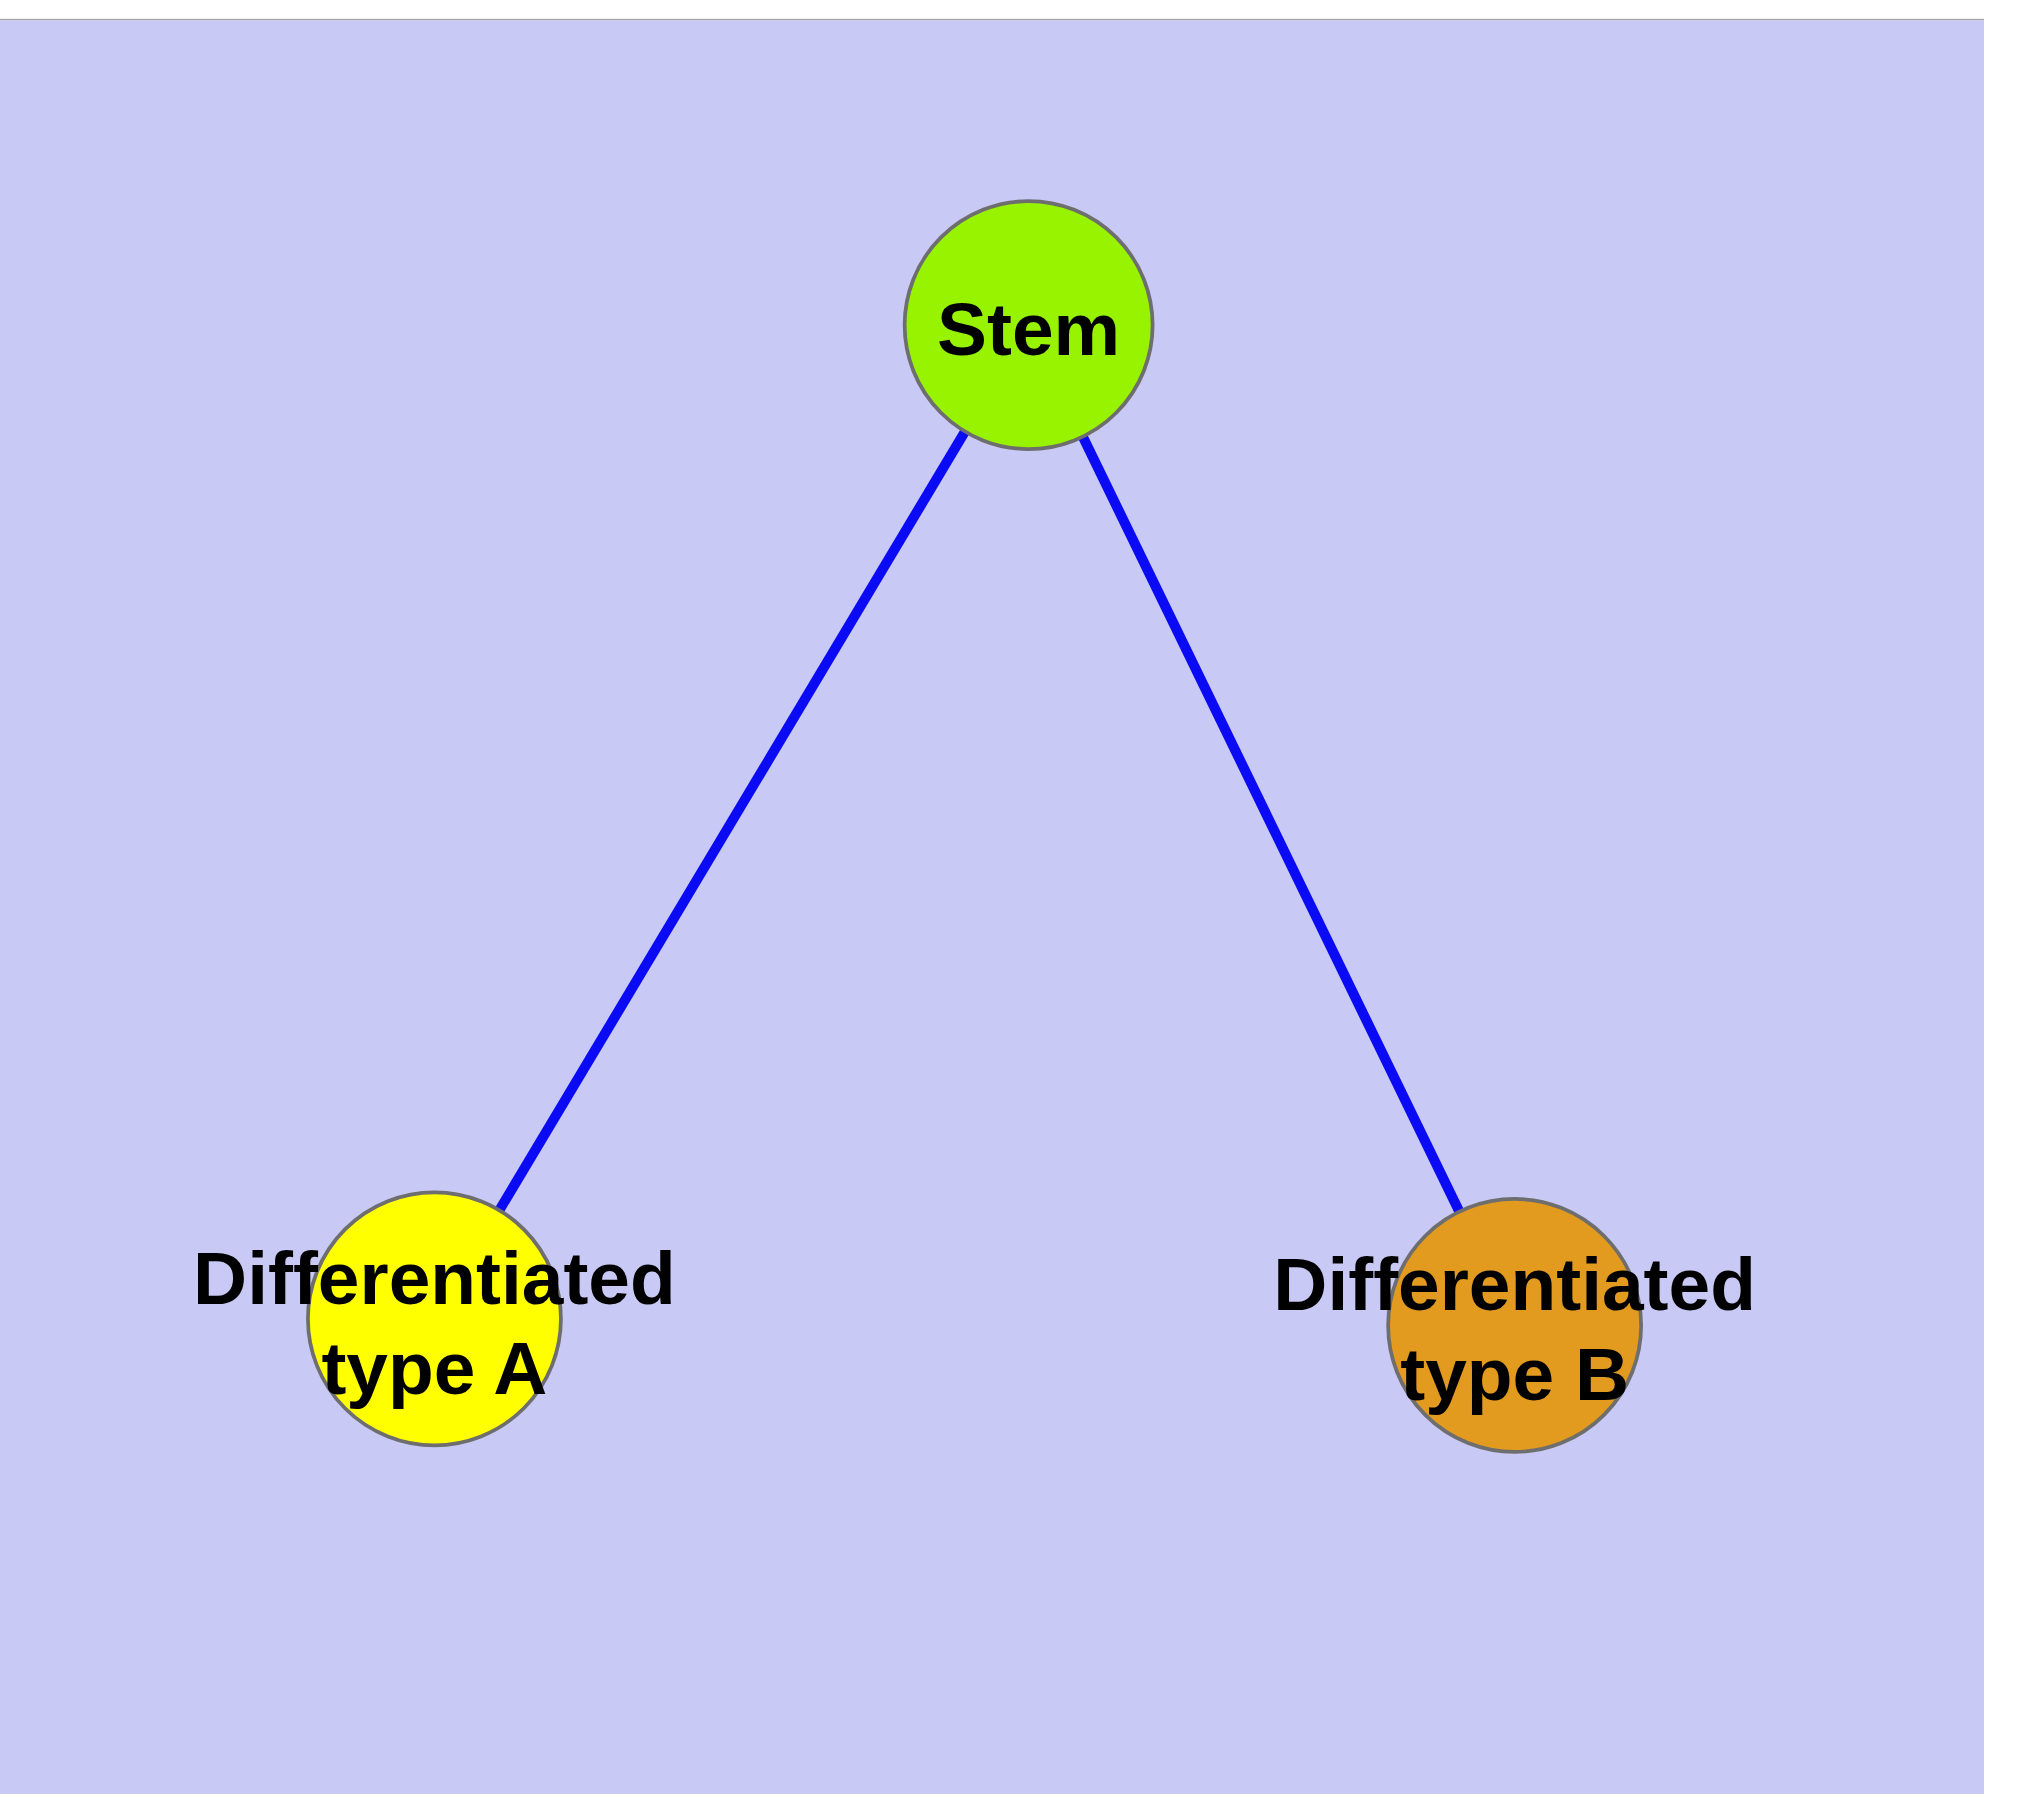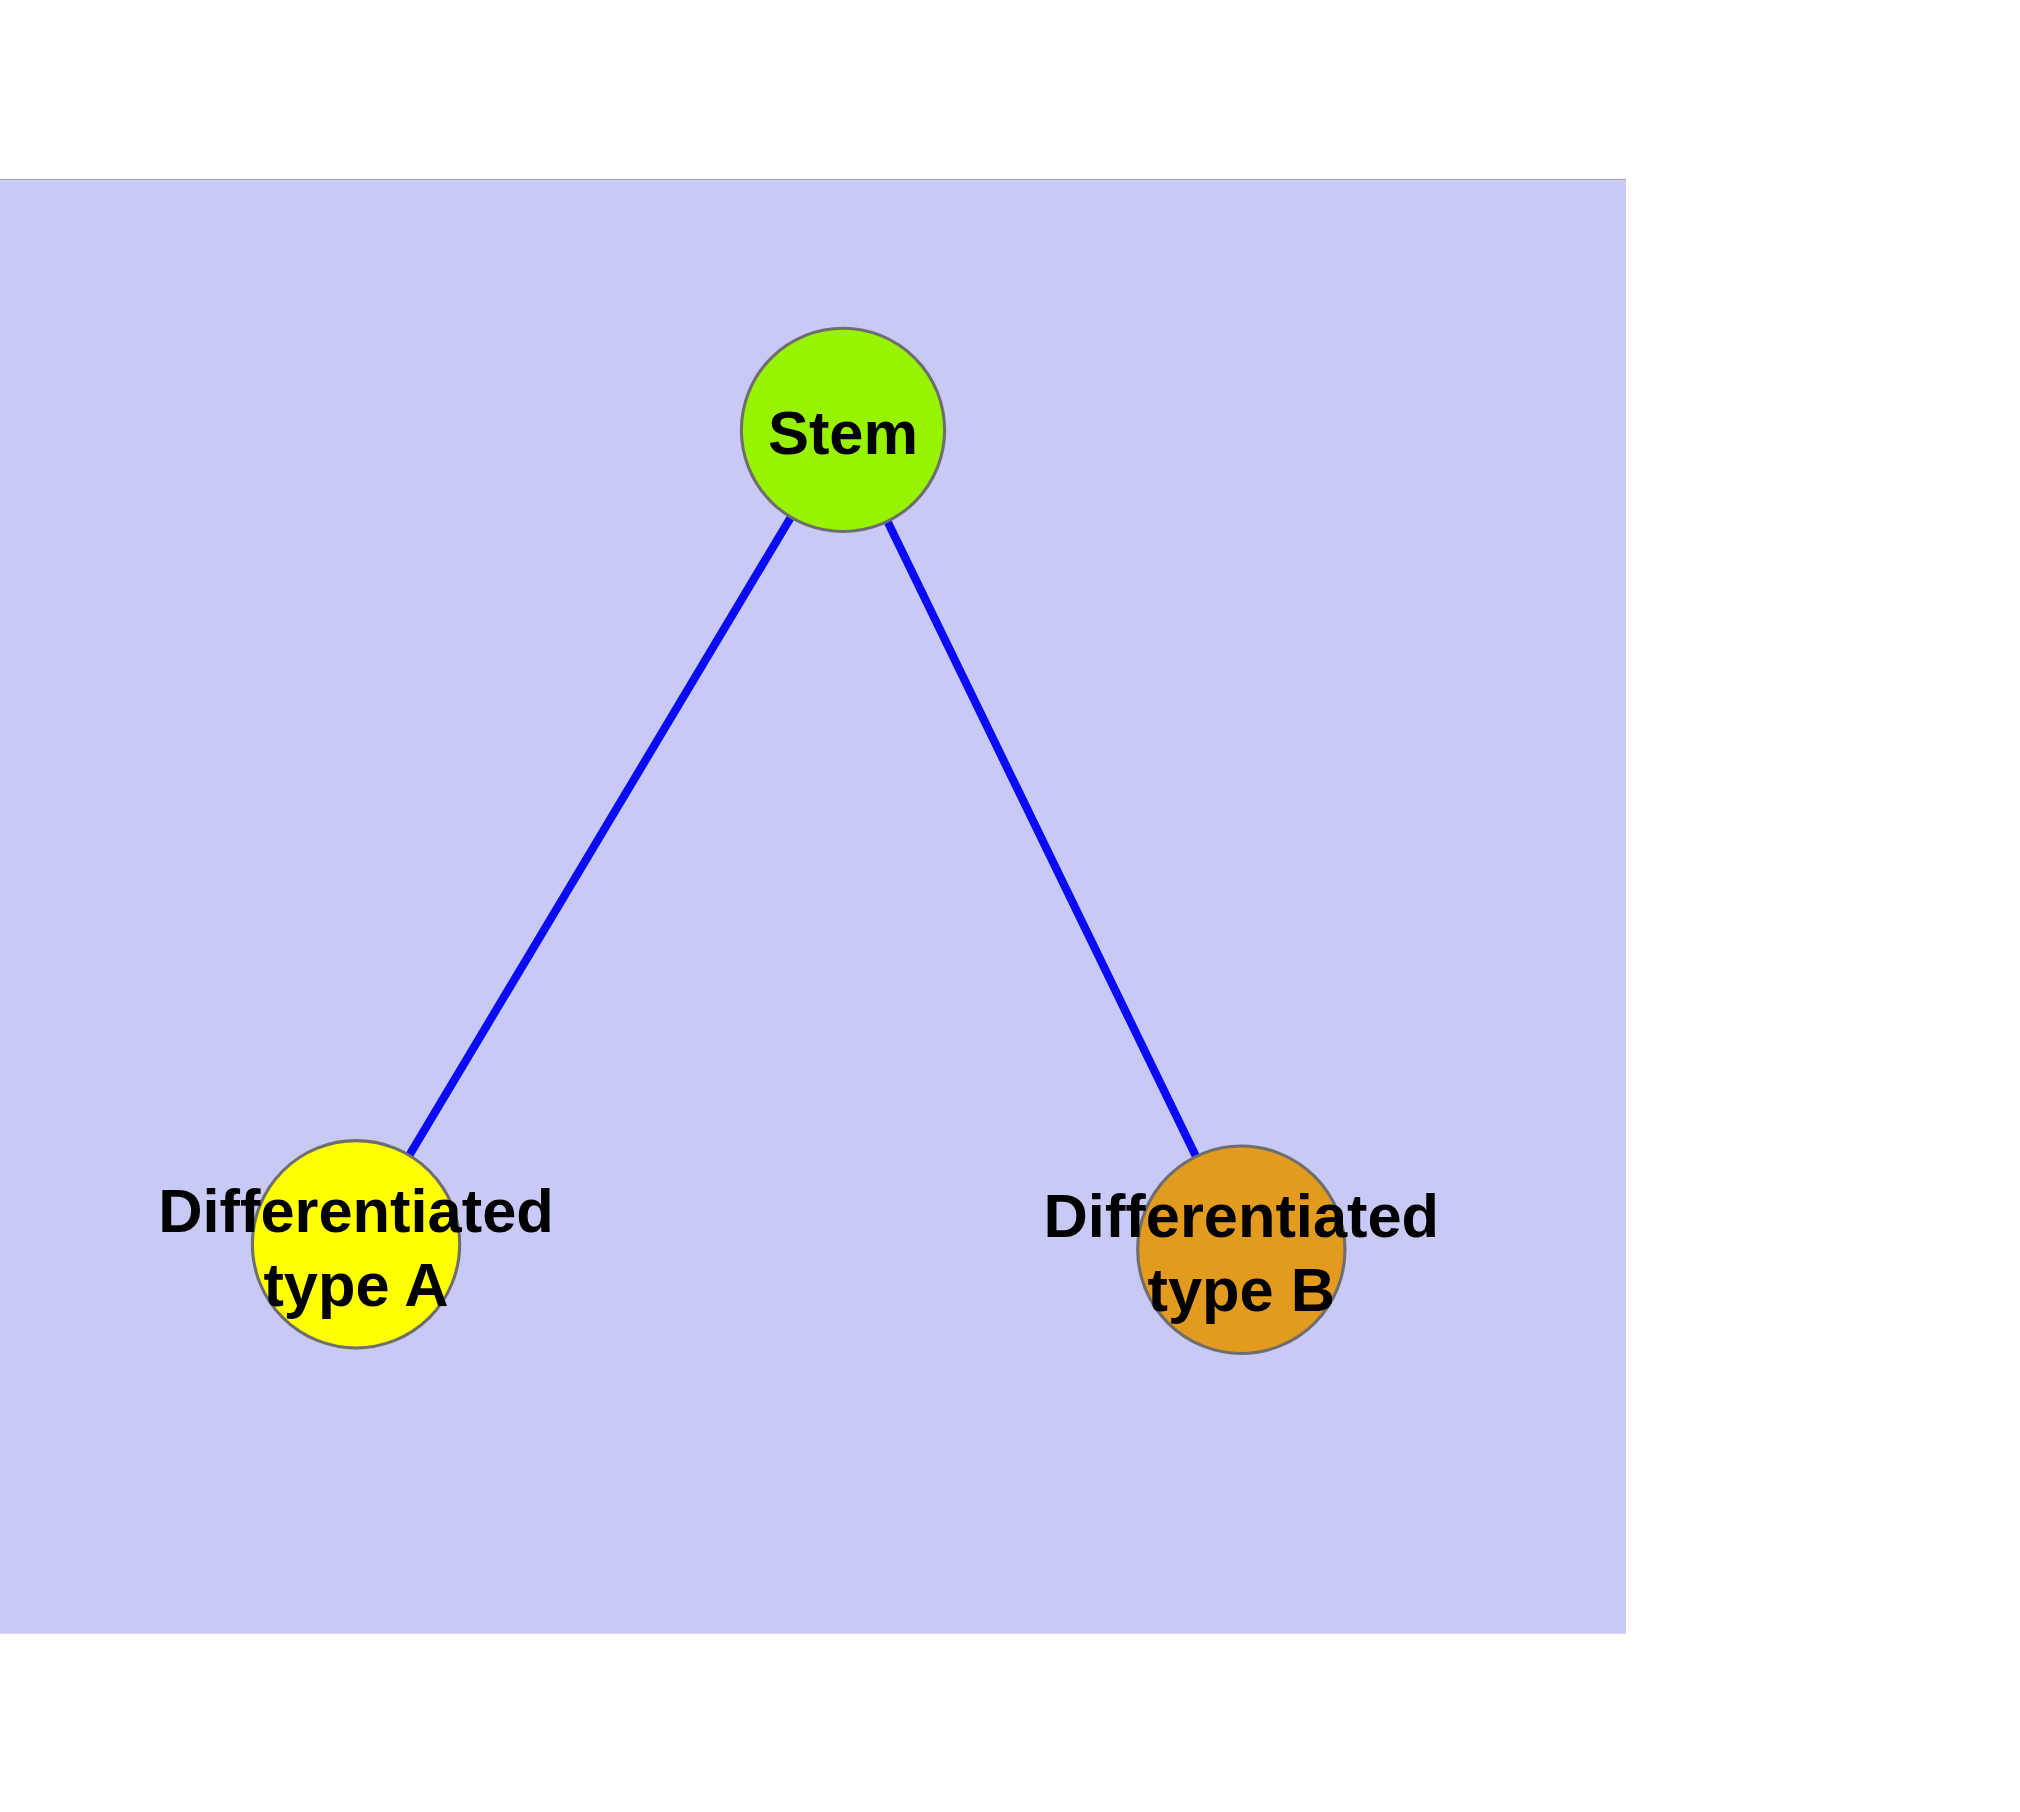--- a/index.html
+++ b/index.html
@@ -3,21 +3,21 @@
 <meta charset="utf-8">
 <style>
   html, body {
     margin: 0;
     padding: 0;
     background: #ffffff;
     font-family: "Liberation Sans", "DejaVu Sans", sans-serif;
   }
   .stage {
     position: relative;
-    width: 1626px;
+    width: 1984px;
     height: 1812px;
     overflow: hidden;
   }
   .stage svg {
     display: block;
     width: 100%;
     height: 100%;
   }
   .node-label {
     font-family: "Liberation Sans", "DejaVu Sans", sans-serif;

